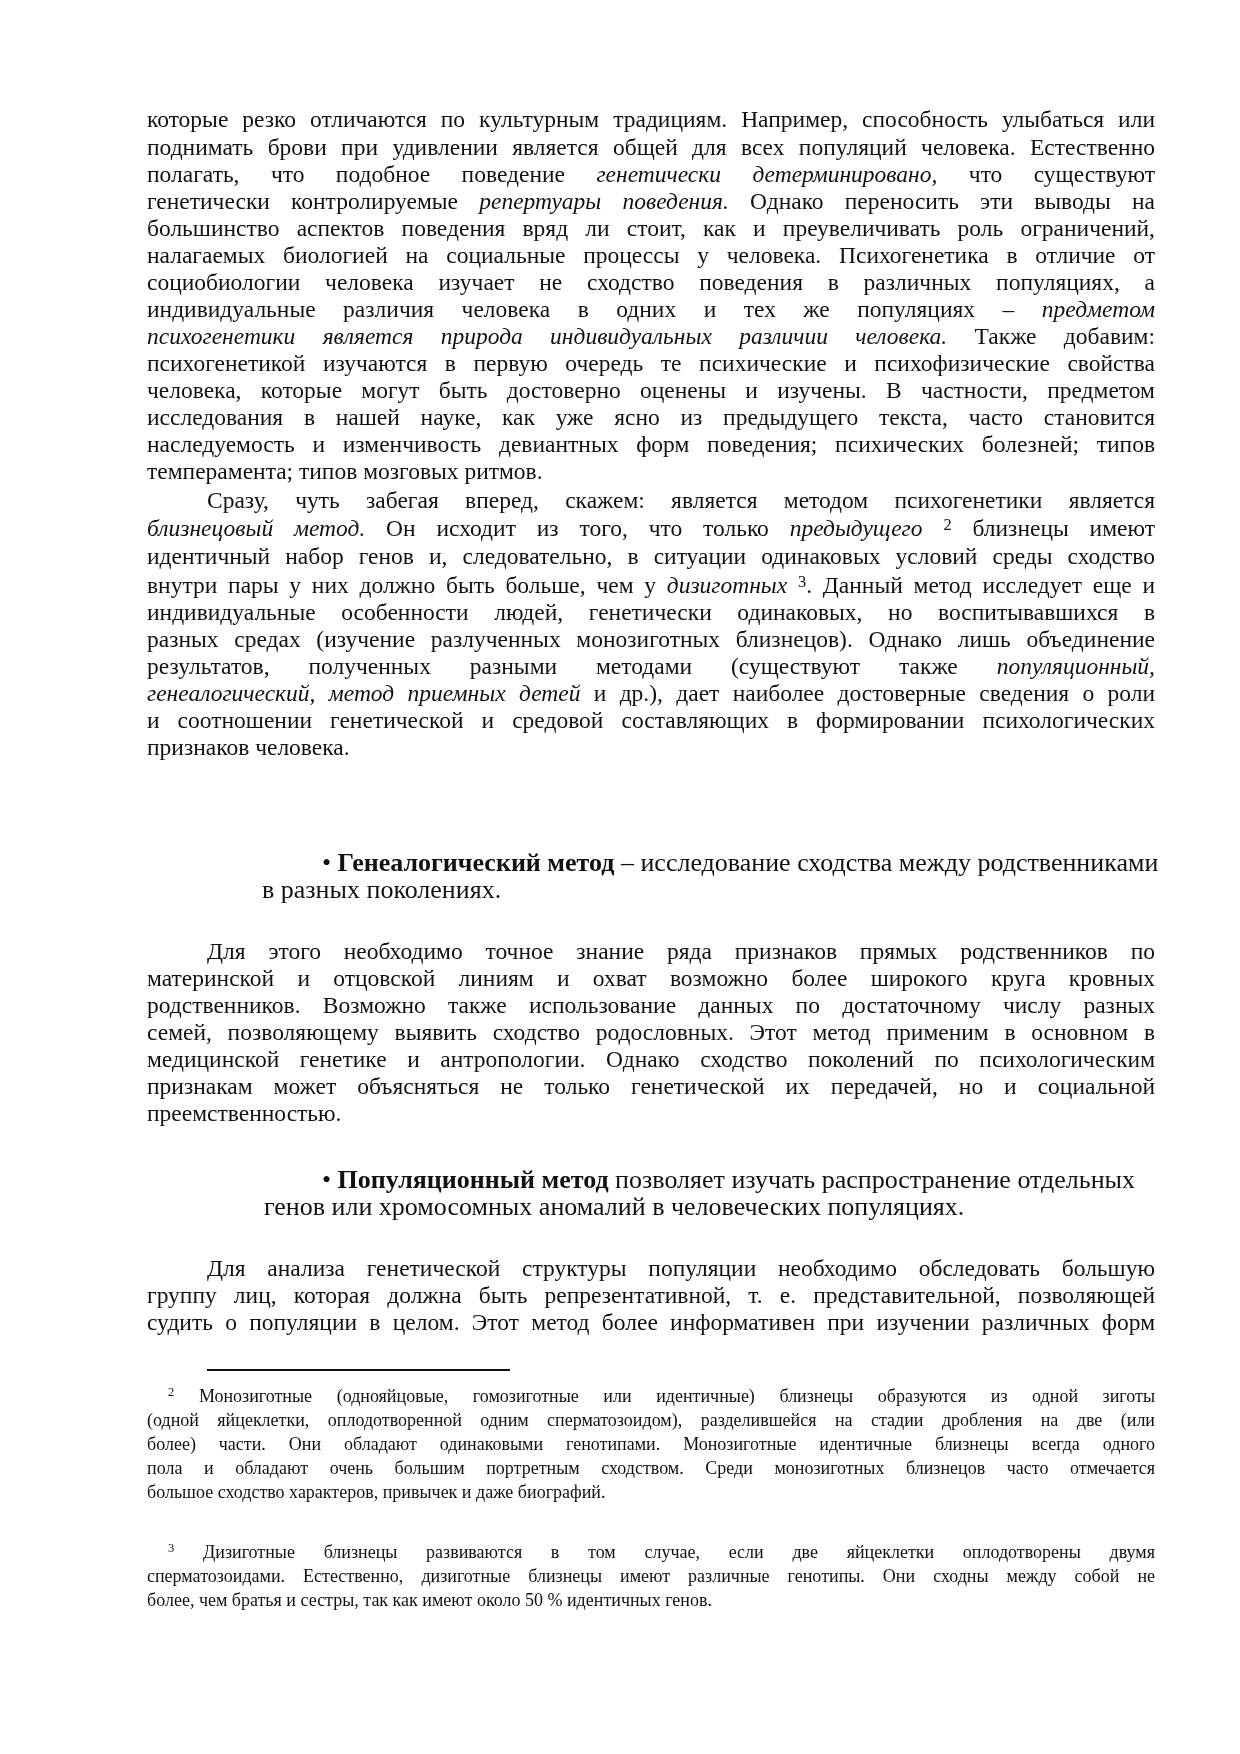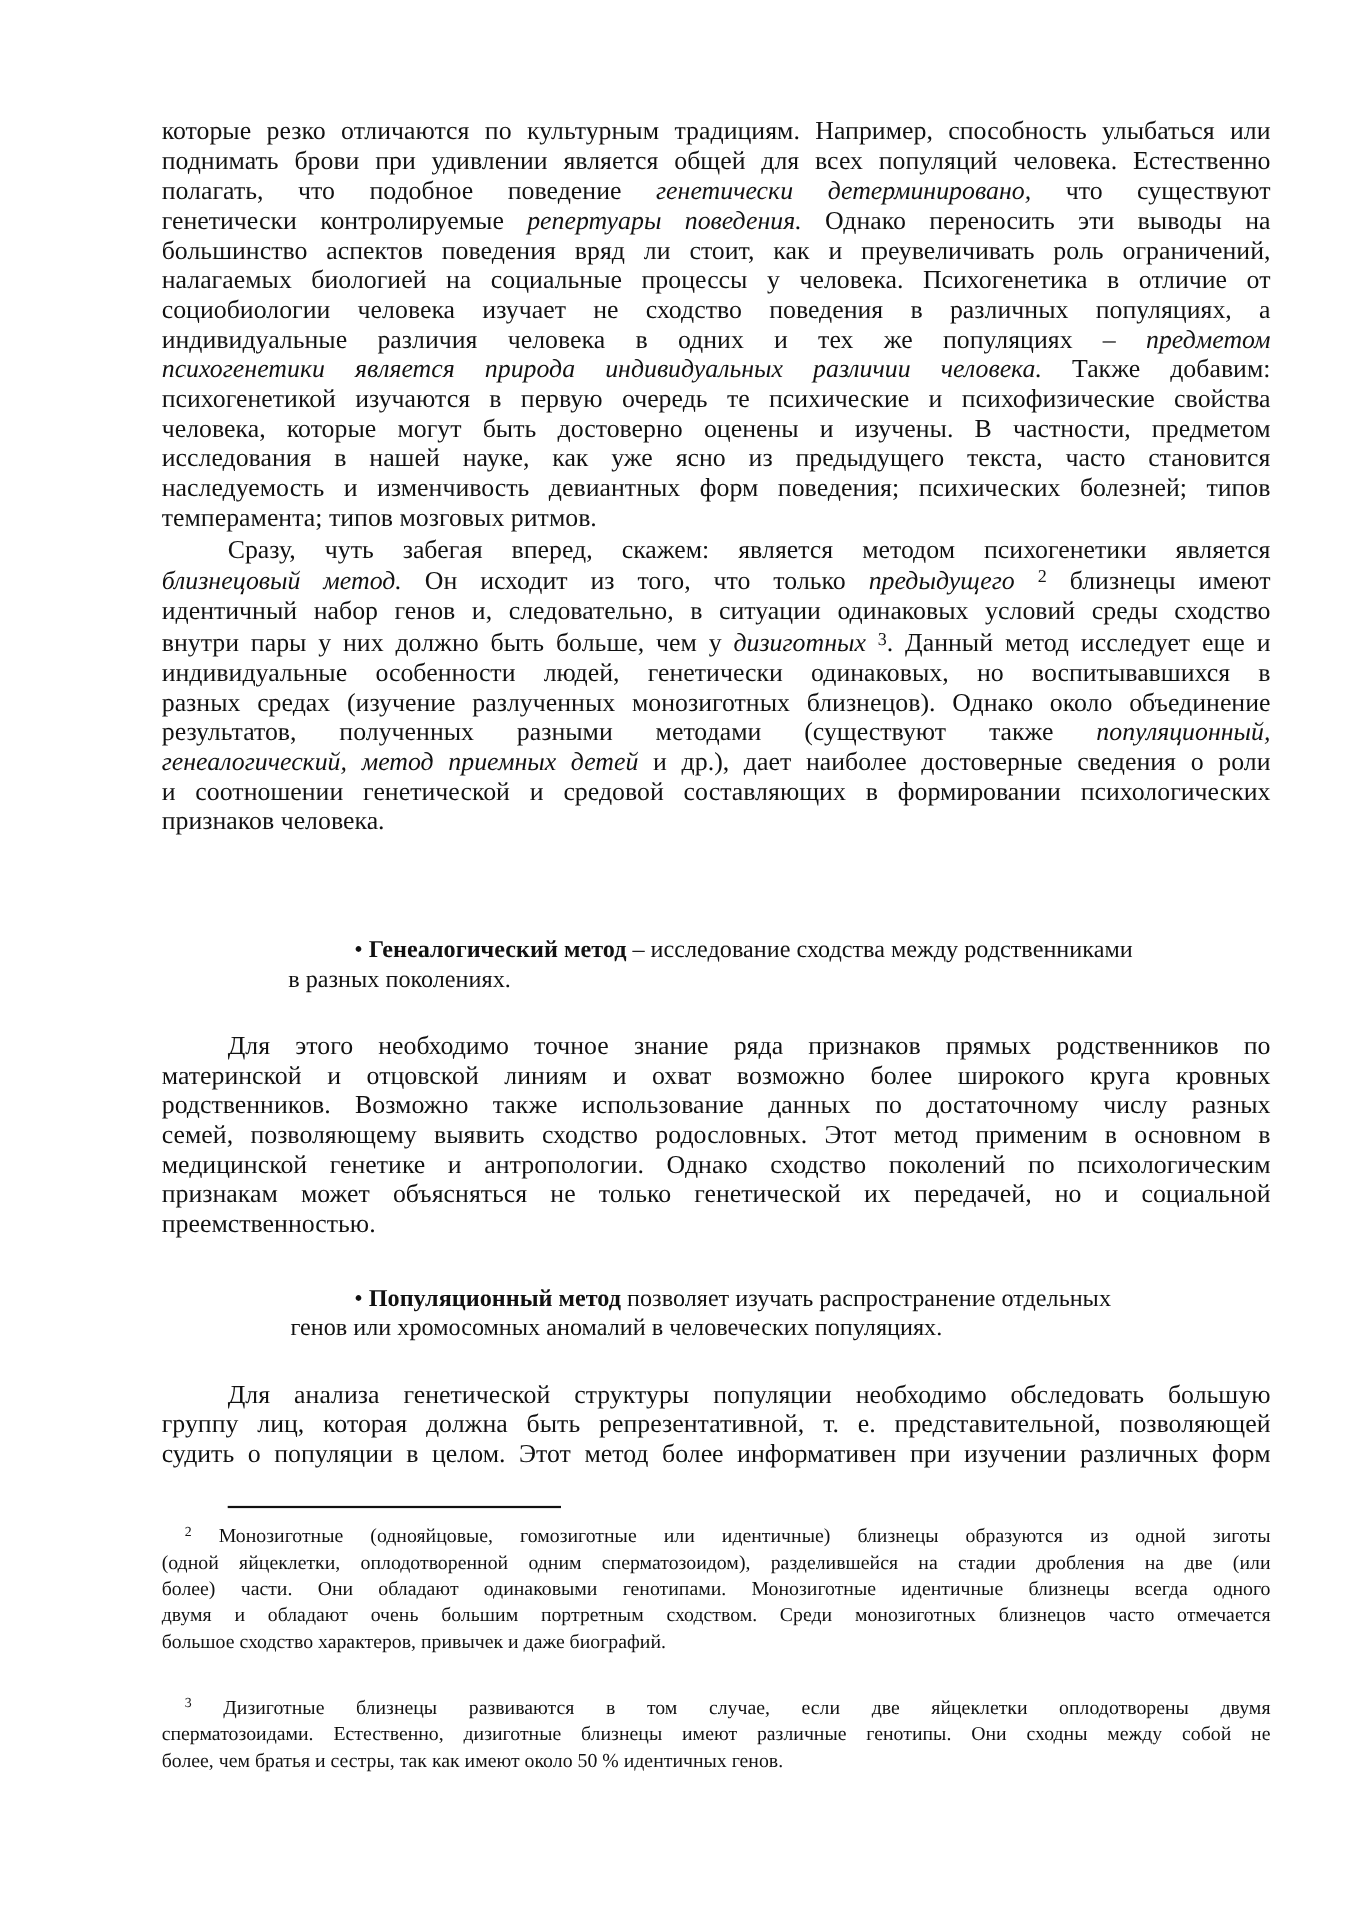--- a/index.html
+++ b/index.html
@@ -3,21 +3,21 @@
 <meta charset="utf-8">
 <style>
   html, body { margin: 0; padding: 0; background: #ffffff; }
   body { width: 1240px; height: 1754px; position: relative; overflow: hidden;
          font-family: "Liberation Serif", "DejaVu Serif", serif; color: #111; }
   .page { position: absolute; left: 0; top: 0; width: 1138px; height: 1754px; }
   .line { position: absolute; left: 147px; width: 1008px; font-size: 23.5px; line-height: 28px;
           white-space: nowrap; text-align: justify; text-align-last: justify; }
   .line.last { text-align-last: left; }
   .line.indent { left: 207px; width: 948px; }
-  .bul { position: absolute; font-size: 22px; line-height: 26px; white-space: nowrap; text-align: center; }
+  .bul { position: absolute; font-size: 26px; line-height: 26px; white-space: nowrap; text-align: center; }
   .bul b { font-weight: bold; }
   .fn { position: absolute; left: 147px; width: 1008px; font-size: 18px; line-height: 24px;
         white-space: nowrap; text-align: justify; text-align-last: justify; }
   .fn.last { text-align-last: left; }
   .fn.first { left: 168px; width: 987px; }
   i { font-style: italic; }
   sup { font-size: 70%; vertical-align: 6px; line-height: 0; }
   .rule { position: absolute; left: 207px; top: 1369px; width: 303px; height: 2px; background: #111; }
 </style>
 </head>
@@ -38,21 +38,21 @@
   <div class="line" style="top:376px">человека, которые могут быть достоверно оценены и изучены. В частности, предметом</div>
   <div class="line" style="top:403px">исследования  в  нашей  науке,  как  уже  ясно  из  предыдущего  текста,  часто  становится</div>
   <div class="line" style="top:430px">наследуемость и изменчивость девиантных форм поведения; психических болезней; типов</div>
   <div class="line last" style="top:457px">темперамента; типов мозговых ритмов.</div>
 
   <div class="line indent" style="top:486px">Сразу,  чуть  забегая  вперед,  скажем:  является  методом  психогенетики  является</div>
   <div class="line" style="top:514px"><i>близнецовый метод.</i><span>  Он исходит из того, что только </span><i>предыдущего</i> <sup>2</sup><span> близнецы имеют</span></div>
   <div class="line" style="top:542px">идентичный набор генов и, следовательно, в ситуации одинаковых условий среды сходство</div>
   <div class="line" style="top:571px"><span>внутри пары у них должно быть больше, чем у </span><i>дизиготных</i> <sup>3</sup><span>. Данный метод исследует еще и</span></div>
   <div class="line" style="top:598px">индивидуальные  особенности  людей,  генетически  одинаковых,  но  воспитывавшихся  в</div>
-  <div class="line" style="top:625px">разных средах (изучение разлученных монозиготных близнецов). Однако около объединение</div>
+  <div class="line" style="top:625px">разных средах (изучение разлученных монозиготных близнецов). Однако лишь объединение</div>
   <div class="line" style="top:652px"><span>результатов,    полученных    разными    методами    (существуют    также    </span><i>популяционный,</i></div>
   <div class="line" style="top:679px"><i>генеалогический, метод приемных детей</i><span>  и др.), дает наиболее достоверные сведения о роли</span></div>
   <div class="line" style="top:706px">и соотношении генетической и средовой составляющих в формировании психологических</div>
   <div class="line last" style="top:733px">признаков человека.</div>
 
   <div class="bul" style="left:322px; top:850px"><span>•</span> <b>Генеалогический метод</b><span>  – исследование сходства между родственниками</span></div>
   <div class="bul" style="left:262px; top:877px">в разных поколениях.</div>
 
   <div class="line indent" style="top:937px">Для  этого  необходимо  точное  знание  ряда  признаков  прямых  родственников  по</div>
   <div class="line" style="top:964px">материнской  и  отцовской  линиям  и  охват  возможно  более  широкого  круга  кровных</div>
@@ -67,20 +67,20 @@
 
   <div class="line indent" style="top:1254px">Для  анализа  генетической  структуры  популяции  необходимо  обследовать  большую</div>
   <div class="line" style="top:1281px">группу  лиц,  которая  должна  быть  репрезентативной,  т.  е.  представительной,  позволяющей</div>
   <div class="line" style="top:1308px">судить о популяции в целом. Этот метод более информативен при изучении различных форм</div>
 
   <div class="rule"></div>
 
   <div class="fn first" style="top:1384px"><sup>2</sup> <span>Монозиготные  (однояйцовые,  гомозиготные  или  идентичные)  близнецы  образуются  из  одной  зиготы</span></div>
   <div class="fn" style="top:1408px">(одной яйцеклетки, оплодотворенной одним сперматозоидом), разделившейся на стадии дробления на две (или</div>
   <div class="fn" style="top:1432px">более)  части.  Они  обладают  одинаковыми  генотипами.  Монозиготные  идентичные  близнецы  всегда  одного</div>
-  <div class="fn" style="top:1456px">двумя  и  обладают  очень  большим  портретным  сходством.  Среди  монозиготных  близнецов  часто  отмечается</div>
+  <div class="fn" style="top:1456px">пола  и  обладают  очень  большим  портретным  сходством.  Среди  монозиготных  близнецов  часто  отмечается</div>
   <div class="fn last" style="top:1480px">большое сходство характеров, привычек и даже биографий.</div>
 
   <div class="fn first" style="top:1540px"><sup>3</sup> <span>Дизиготные   близнецы   развиваются   в   том   случае,   если   две   яйцеклетки   оплодотворены   двумя</span></div>
   <div class="fn" style="top:1564px">сперматозоидами. Естественно, дизиготные близнецы имеют различные генотипы. Они сходны между собой не</div>
   <div class="fn last" style="top:1588px">более, чем братья и сестры, так как имеют около 50 % идентичных генов.</div>
 
 </div>
 
 </body></html>

